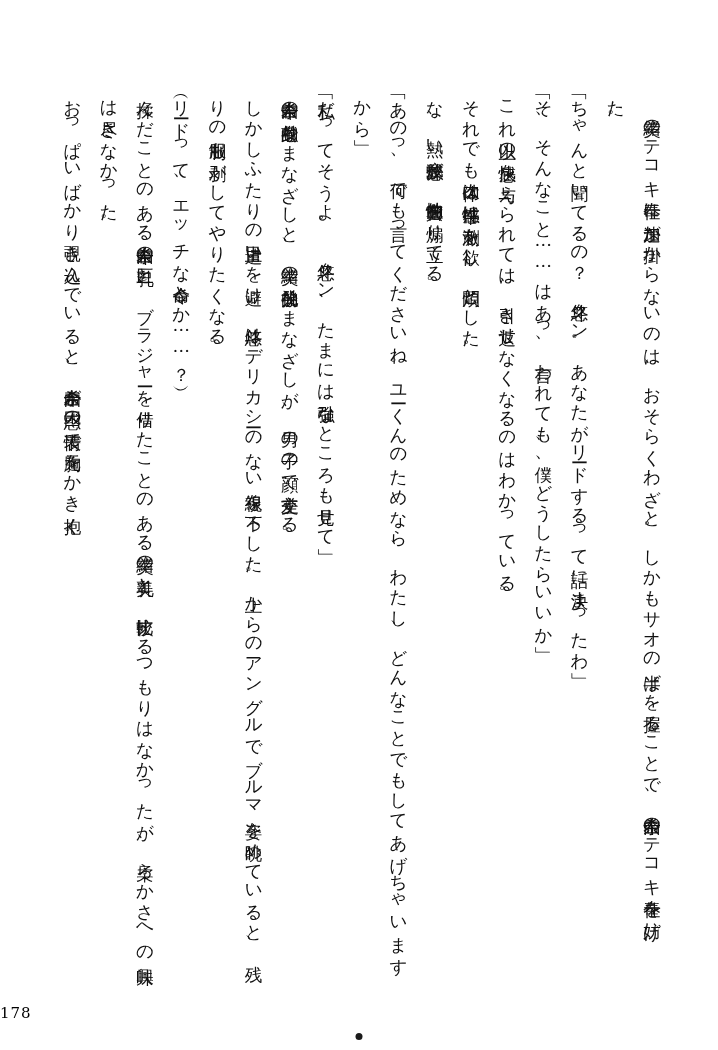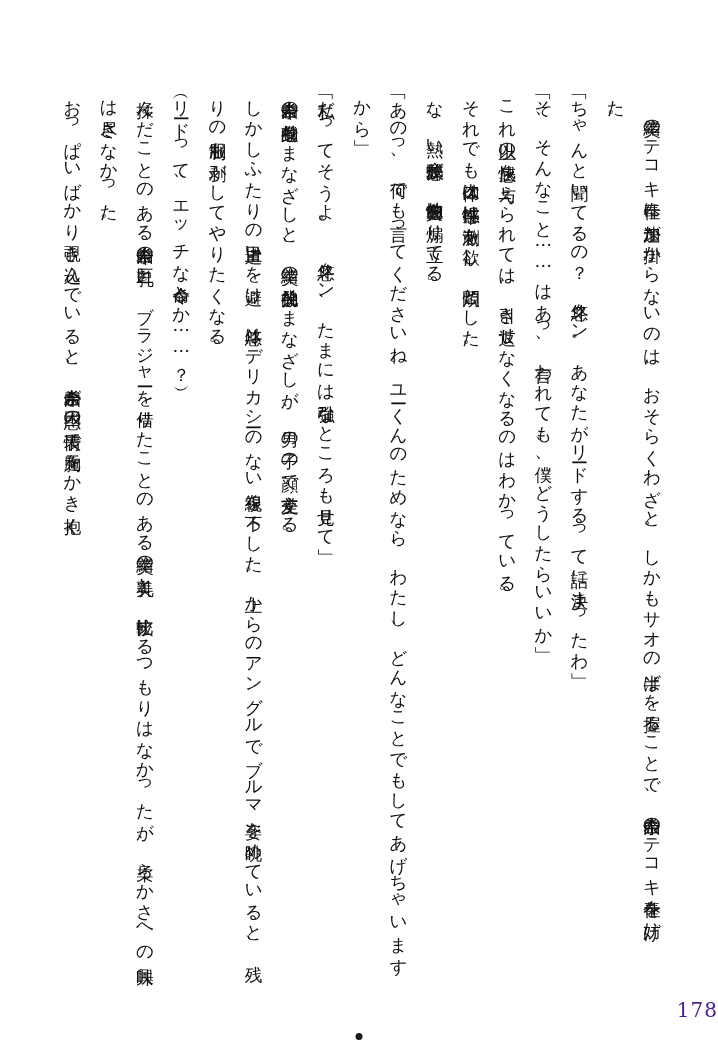--- a/index.html
+++ b/index.html
@@ -52,24 +52,24 @@
 
   .indent {
     text-indent: 1em;
   }
 
   #page-number {
     position: absolute;
     bottom: 28px;
     left: 0;
     right: 0;
-    text-align: right;
-    font-size: 20px;
+    text-align: left;
+    font-size: 15px;
     font-family: "DejaVu Serif", "Liberation Serif", serif;
-    color: #4c1d95;
+    color: #000000;
     letter-spacing: 1px;
   }
 
   #footer-mark {
     position: absolute;
     bottom: 10px;
     left: 50%;
     transform: translateX(-50%);
     width: 7px;
     height: 7px;

